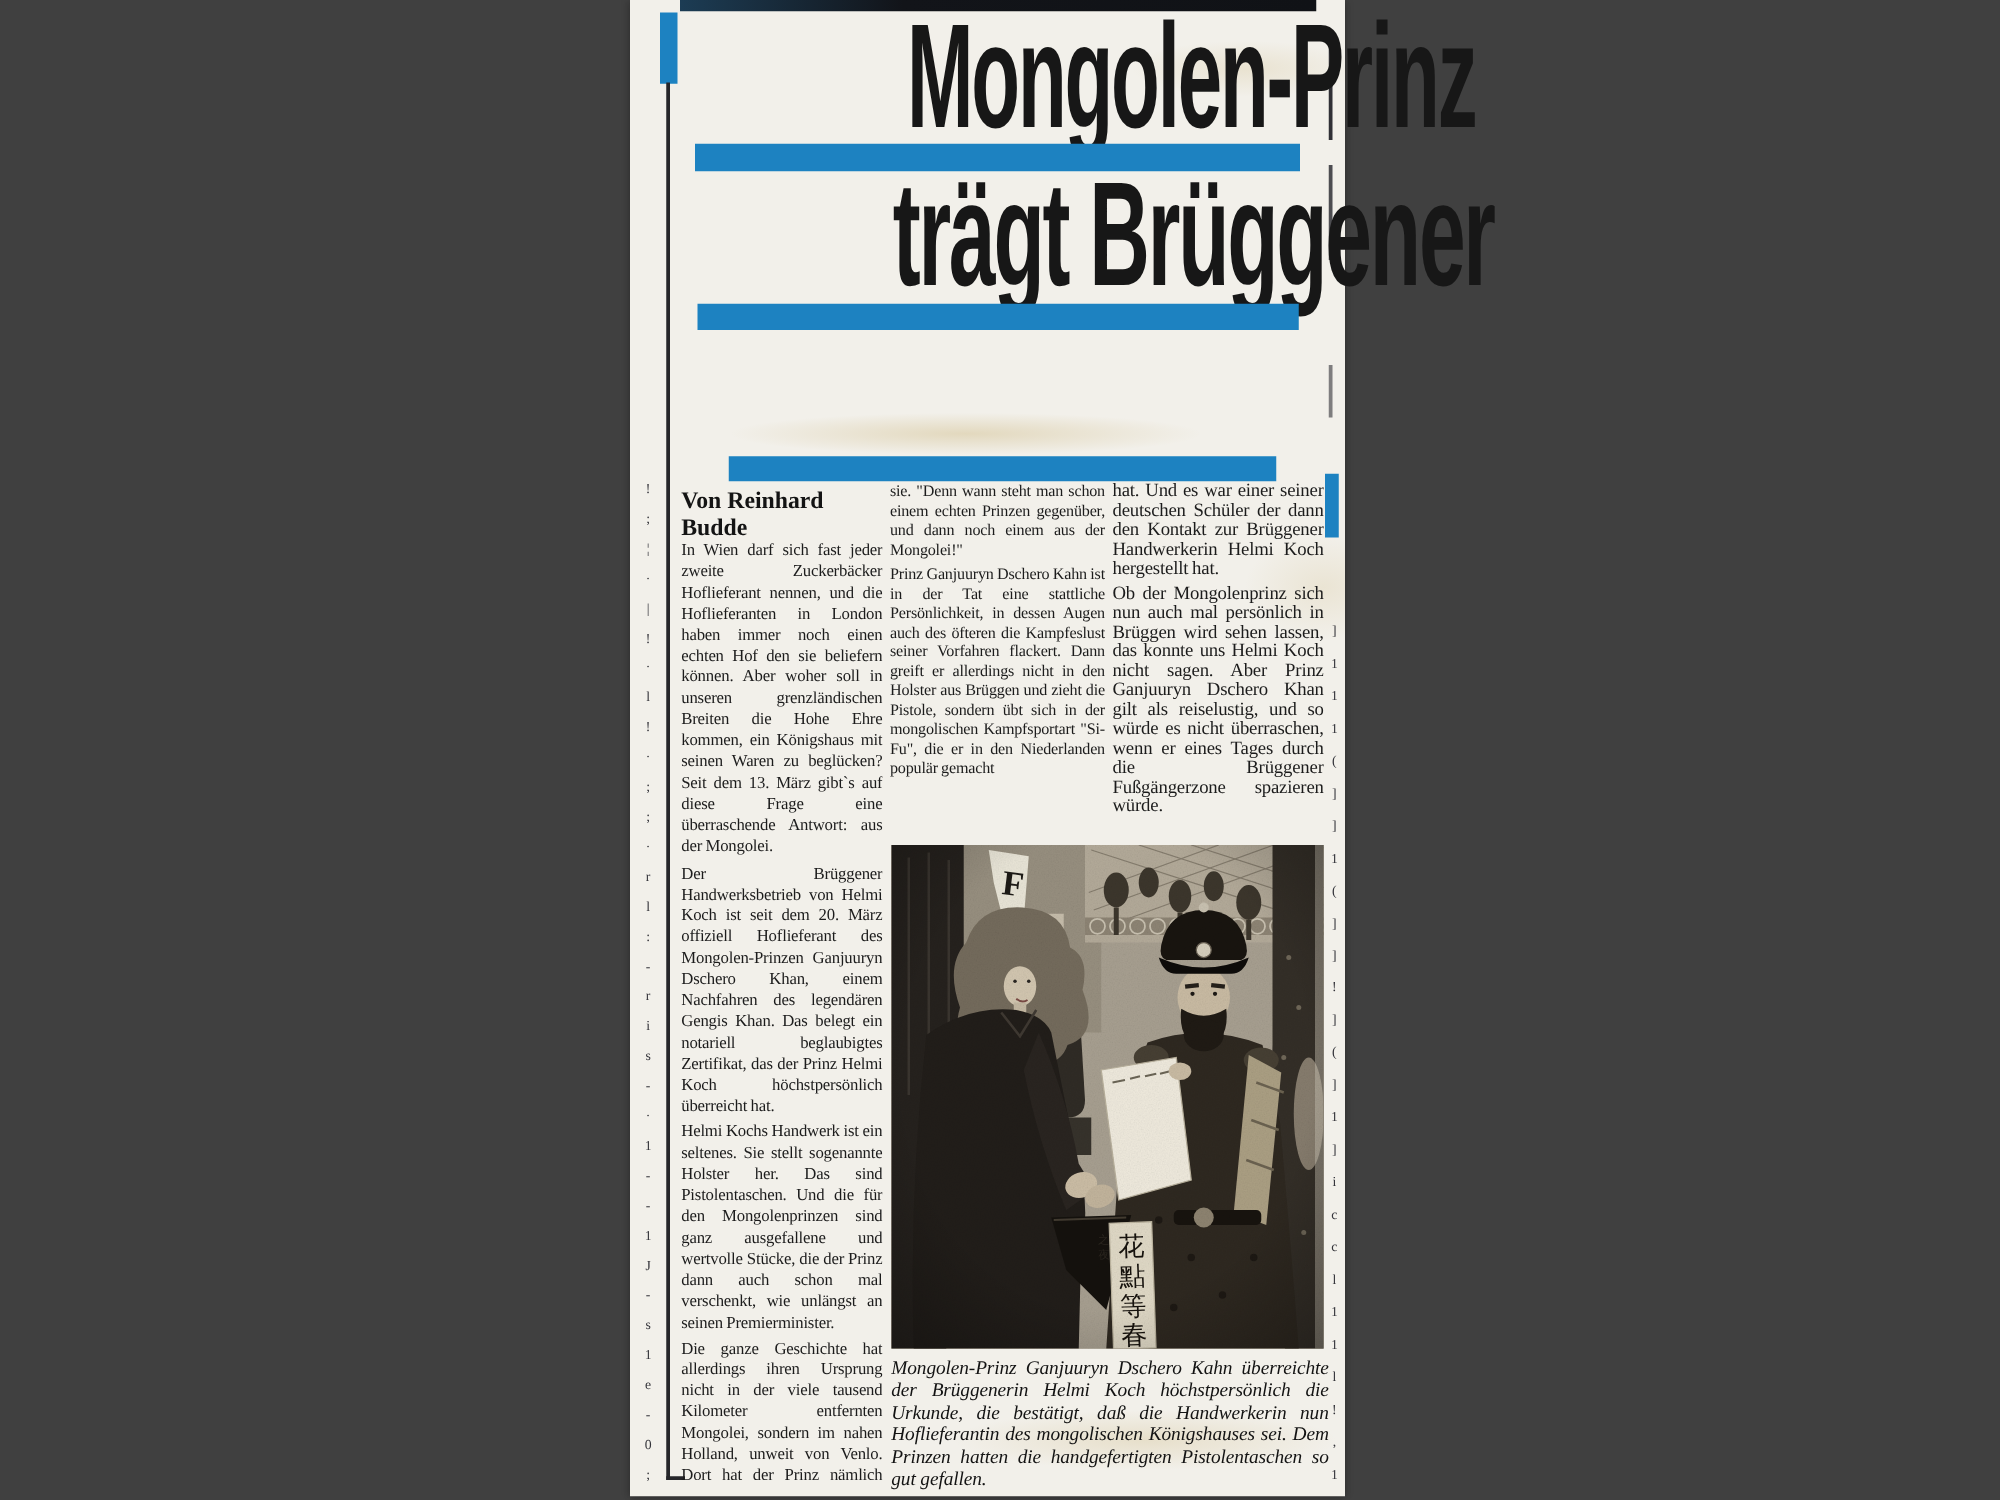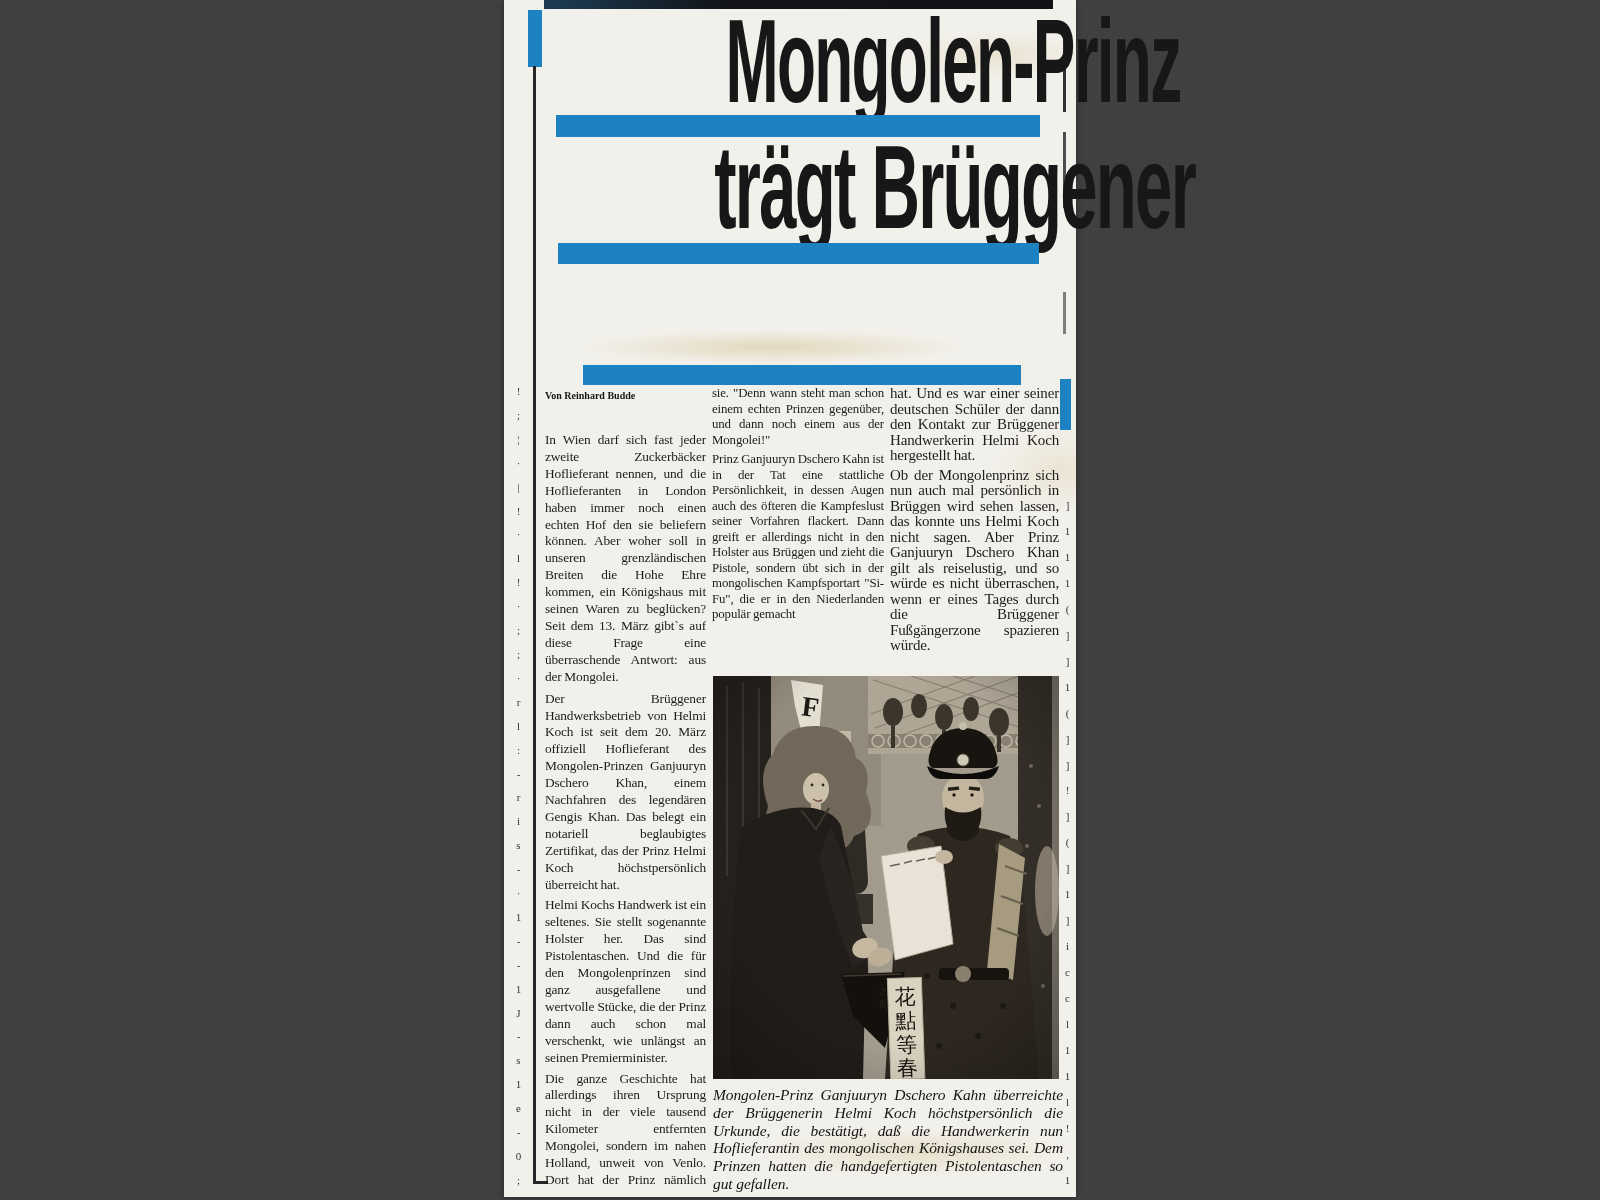--- a/index.html
+++ b/index.html
@@ -38,21 +38,21 @@
   
   .hl{position:absolute;left:50px;width:487px;margin:0;text-align:center;
       font-family:"Liberation Sans","DejaVu Sans",sans-serif;font-weight:700;
       font-size:112px;line-height:108px;color:#171717;letter-spacing:-3px;white-space:nowrap;}
   .hl span{display:inline-block;transform-origin:50% 60%;}
   .hl1{top:8px;}  .hl1 span{transform:scale(.57,1.06);}
   .hl2{top:134px;}.hl2 span{transform:scale(.60,1.06);}
   .hl3{top:258px;}.hl3 span{transform:scale(.60,1.06);}
   
   .byline{position:absolute;left:41px;top:390px;width:162px;
-    font-weight:700;font-size:10px;color:#141414;}
+    font-weight:700;font-size:19px;color:#141414;}
   .col{position:absolute;color:#1c1c1c;text-align:justify;overflow:hidden;
        letter-spacing:-.15px;word-spacing:-.5px;}
   .col p{margin:0 0 4px 0;}
   .col1{left:41px;top:412px;width:161px;height:772px;font-size:13.4px;line-height:16.9px;}
   .col1 .lead{font-weight:400;margin-bottom:5px;margin-top:20px;}
   .col2{left:208px;top:386px;width:172px;height:290px;font-size:12.9px;line-height:15.5px;}
   .col3{left:386px;top:386px;width:169px;height:286px;font-size:15px;line-height:15.5px;}
   
   .photo{position:absolute;left:209px;top:676px;width:346px;height:403px;background:#a79f90;overflow:hidden;}
   .photo svg{display:block;width:100%;height:100%;}

